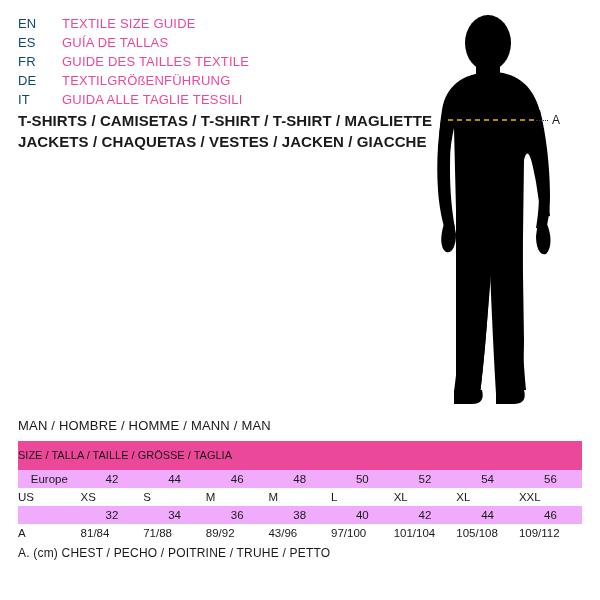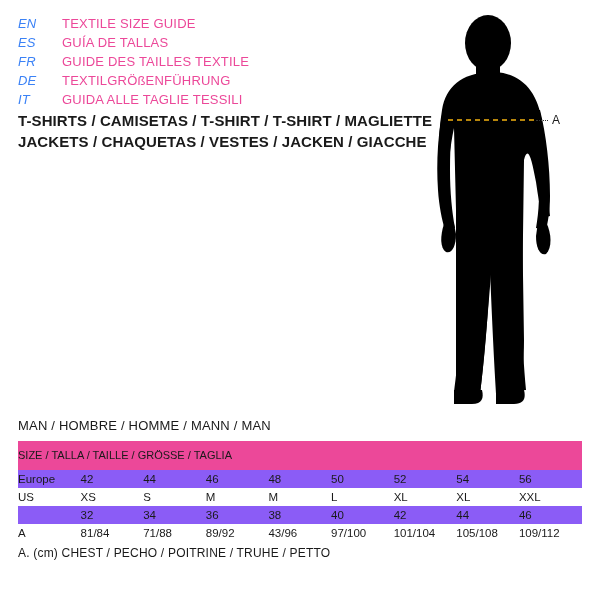--- a/index.html
+++ b/index.html
@@ -31,22 +31,21 @@
   .lang-row {
     display: flex;
     align-items: baseline;
     height: 19px;
     font-size: 13px;
     letter-spacing: 0.2px;
   }
   .lang-code {
     width: 44px;
     flex: 0 0 44px;
-    color: #3b82f6;
-    font-style: italic;
+    color: #0c4a6e;
   }
   .lang-text {
     color: #ec4899;
     white-space: nowrap;
   }
 
   
   .cat-block {
     position: absolute;
     left: 18px;
@@ -126,21 +125,21 @@
   td.col-val {
     text-align: left;
     padding-left: 2px;
   }
   tr.row-head td {
     background: #ec4899;
     font-size: 11px;
     height: 29px;
     line-height: 19px;
   }
-  tr.row-shade td { background: #8b5cf6; }
+  tr.row-shade td { background: #f0abfc; text-align: center; }
   tr.row-plain td { background: #ffffff; }
 
   
   .footnote {
     position: absolute;
     left: 18px;
     top: 546px;
     font-size: 12px;
     letter-spacing: 0.2px;
     white-space: nowrap;

